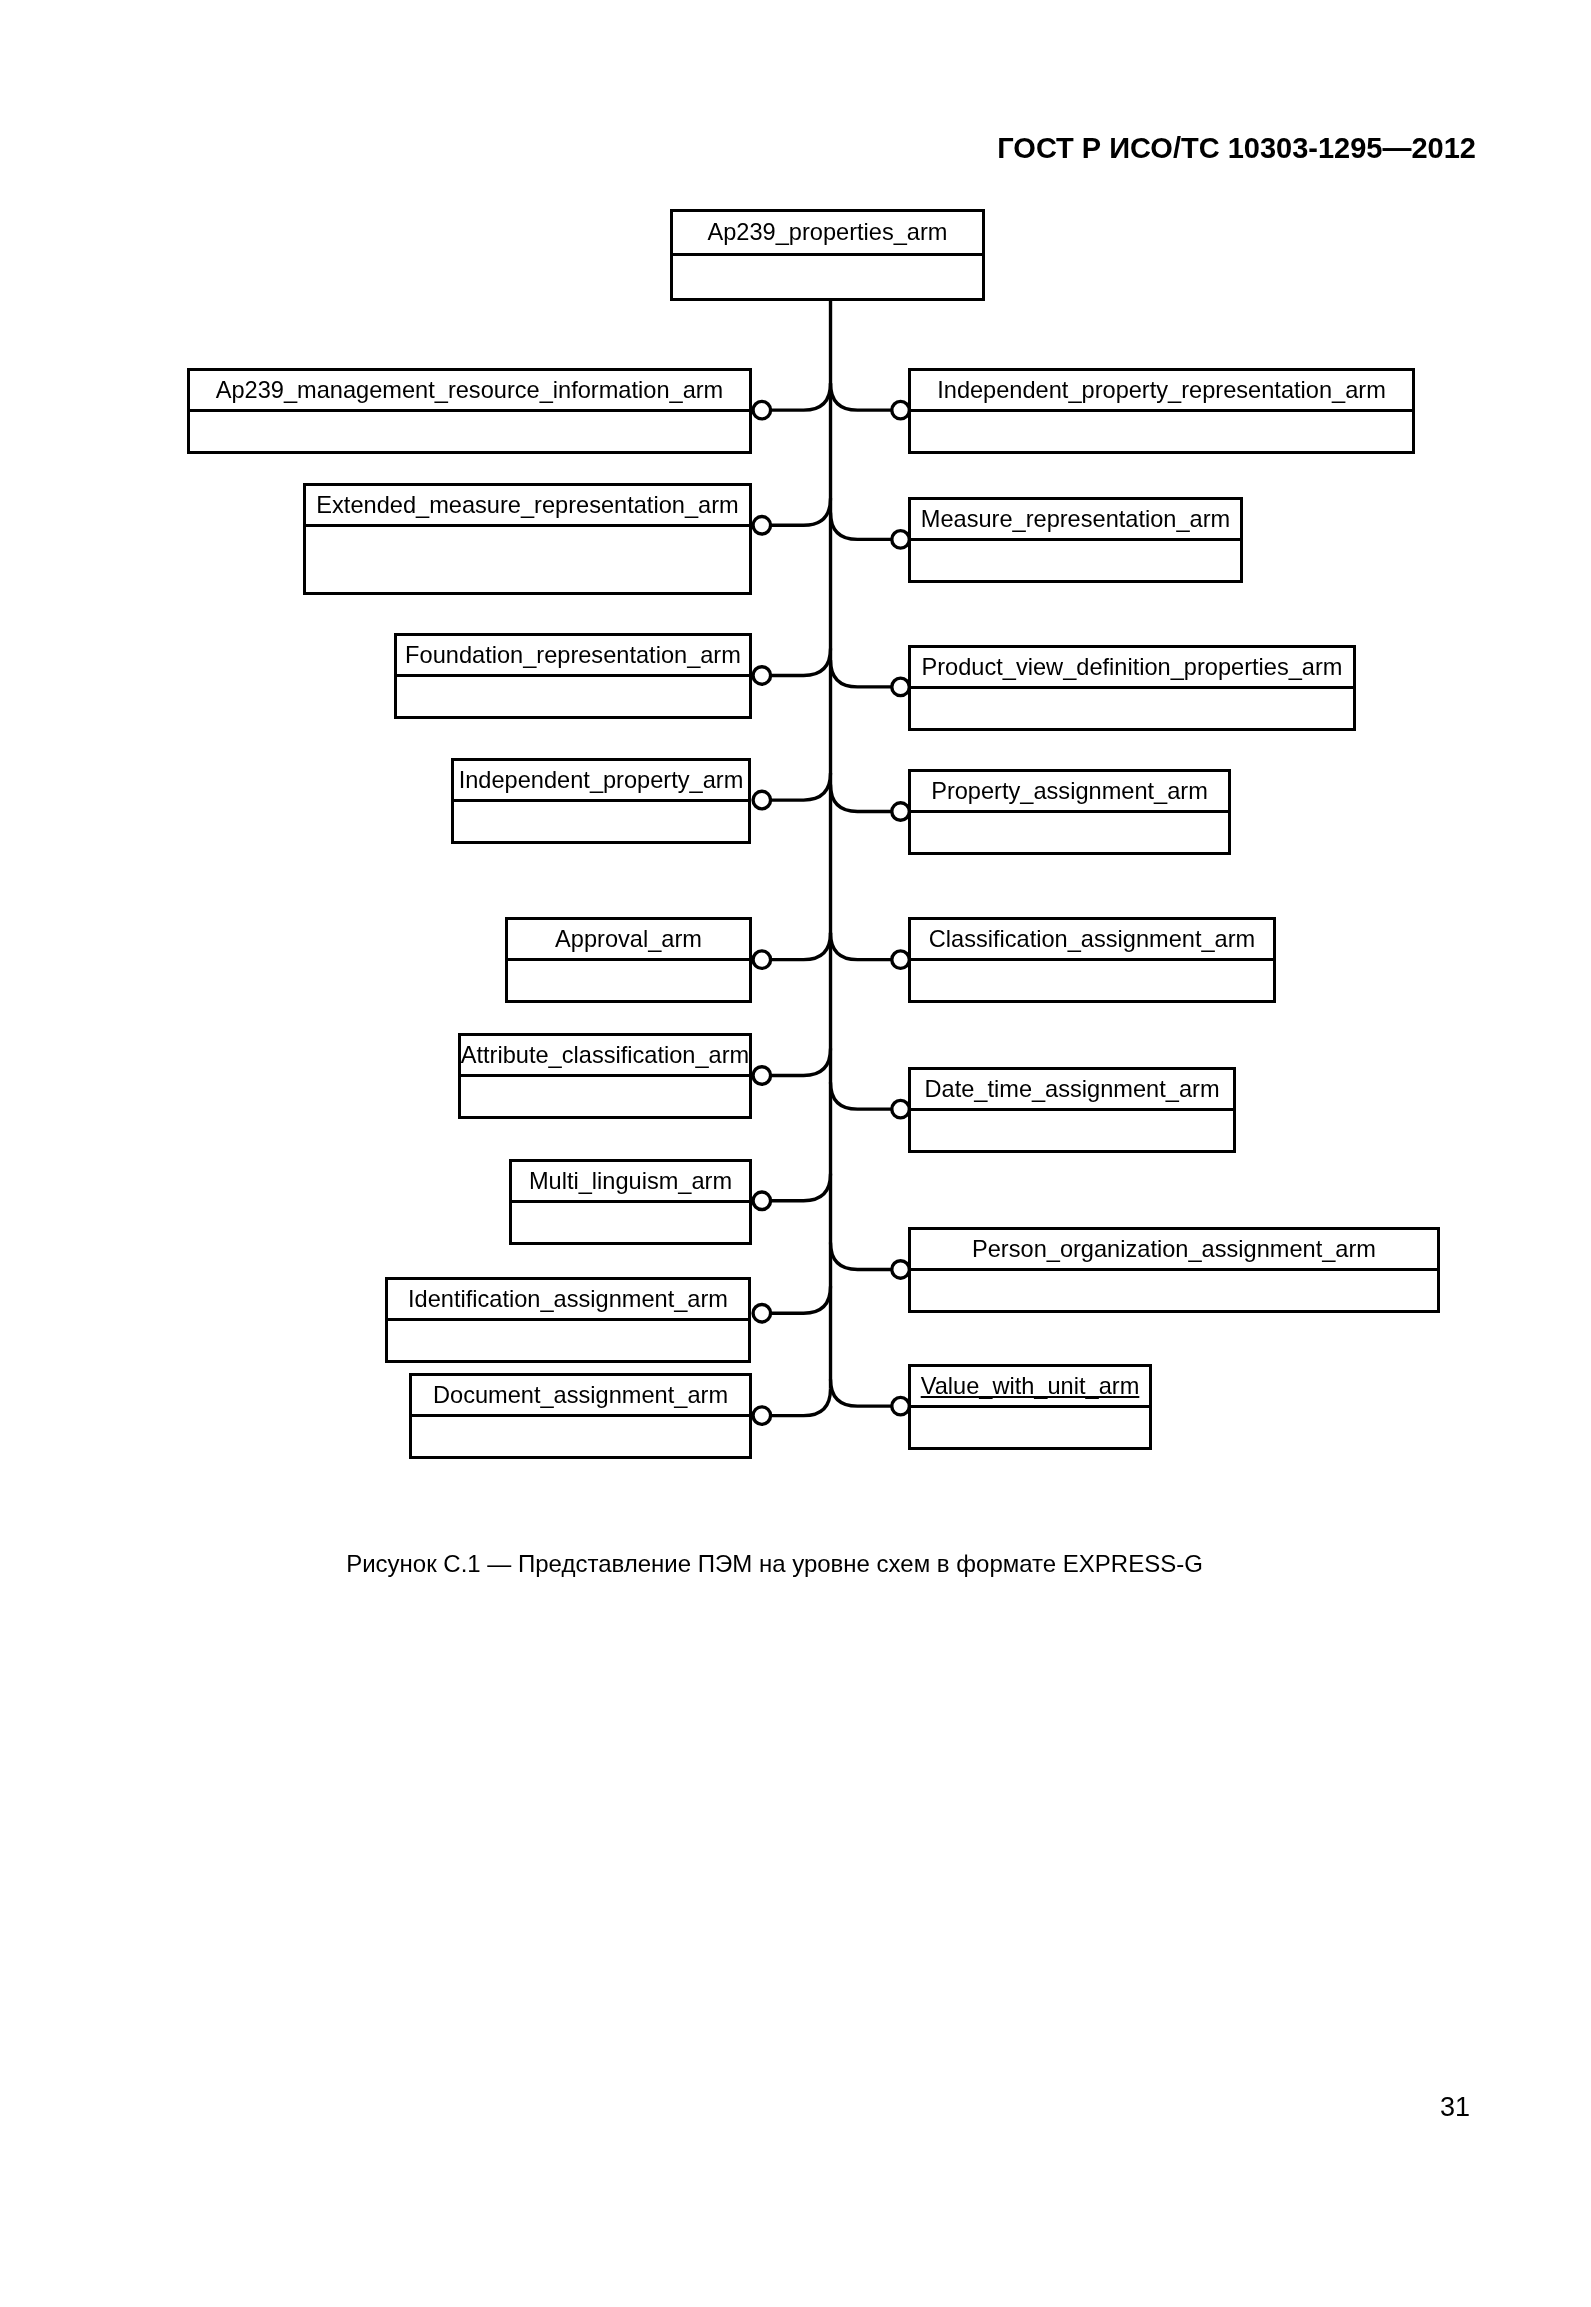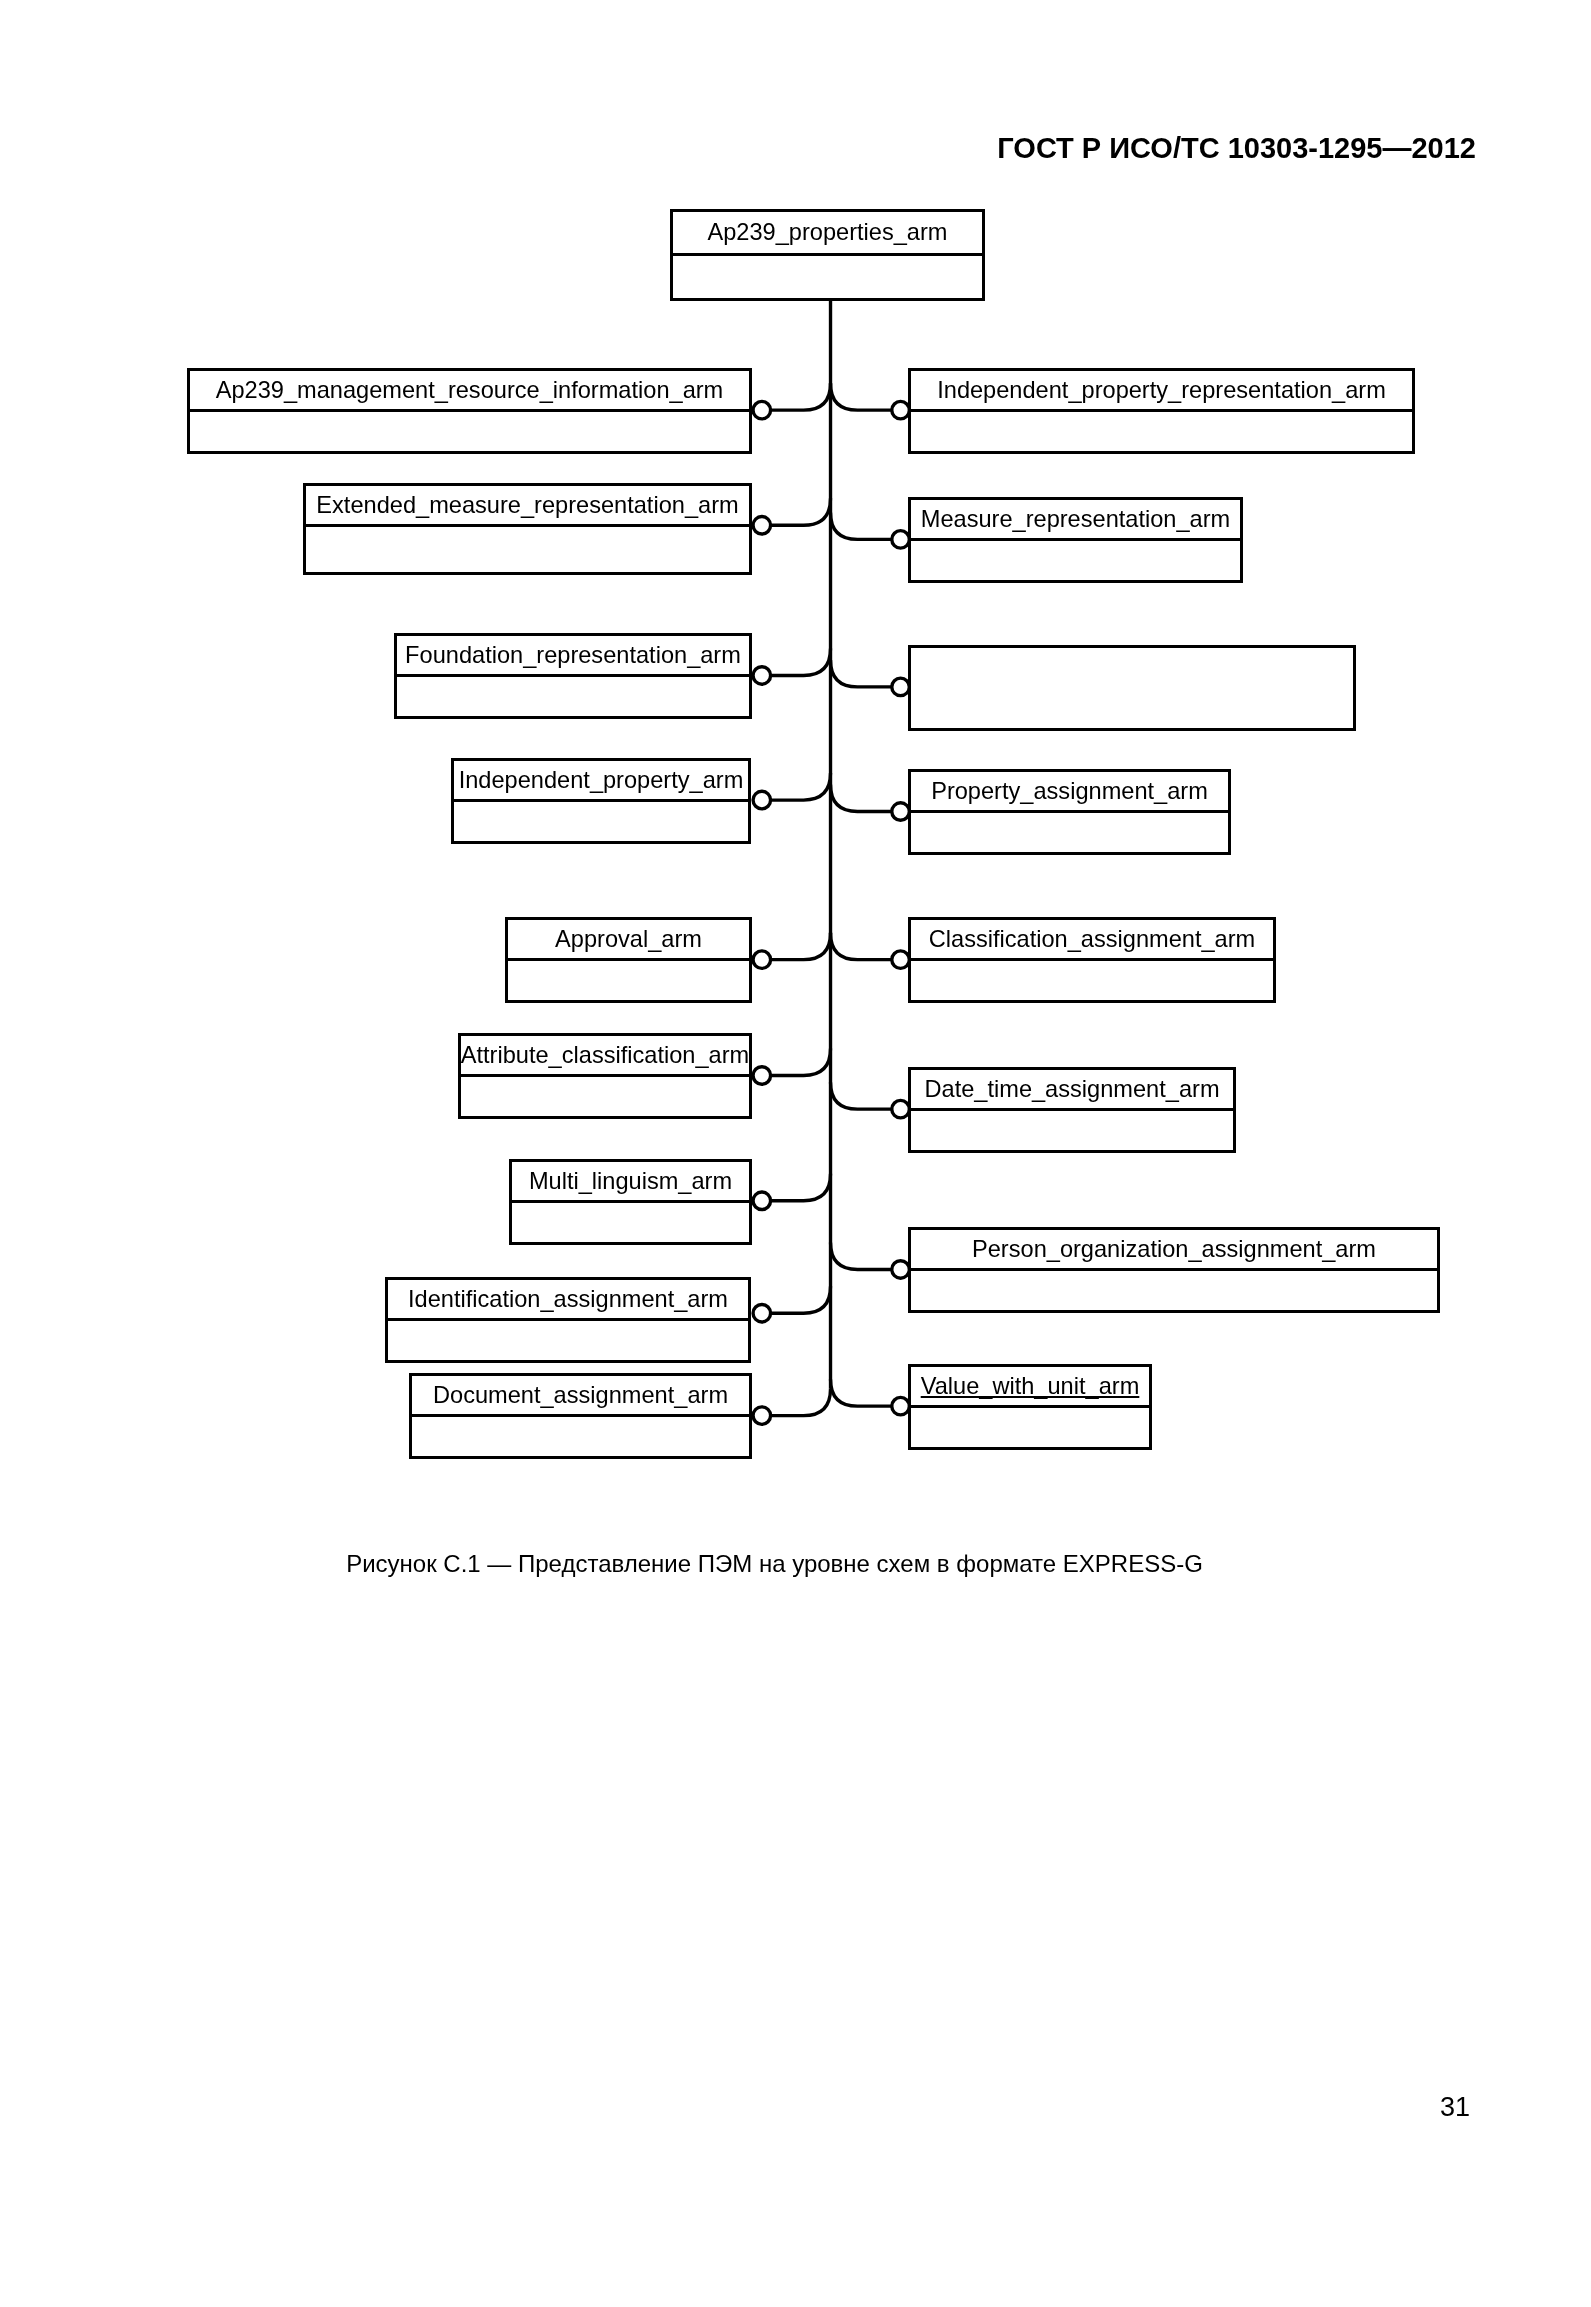--- a/index.html
+++ b/index.html
@@ -122,33 +122,34 @@
     <div class="entity-body"></div>
   </div>
       <div class="entity-box" style="left: 187px; top: 368px; width: 565px; height: 86px;">
     <div class="entity-title" style="height: 41px;">Ap239_management_resource_information_arm</div>
     <div class="entity-body"></div>
   </div>
       <div class="entity-box" style="left: 908px; top: 368px; width: 507px; height: 86px;">
     <div class="entity-title" style="height: 41px;">Independent_property_representation_arm</div>
     <div class="entity-body"></div>
   </div>
-      <div class="entity-box" style="left: 303px; top: 483px; width: 449px; height: 92px;">
+      <div class="entity-box" style="left: 303px; top: 483px; width: 449px; height: 112px;">
     <div class="entity-title" style="height: 41px;">Extended_measure_representation_arm</div>
     <div class="entity-body"></div>
   </div>
       <div class="entity-box" style="left: 908px; top: 497px; width: 335px; height: 86px;">
     <div class="entity-title" style="height: 41px;">Measure_representation_arm</div>
     <div class="entity-body"></div>
   </div>
       <div class="entity-box" style="left: 394px; top: 633px; width: 358px; height: 86px;">
     <div class="entity-title" style="height: 41px;">Foundation_representation_arm</div>
     <div class="entity-body"></div>
   </div>
       <div class="entity-box" style="left: 908px; top: 645px; width: 448px; height: 86px;">
+    <div class="entity-title" style="height: 41px;">Product_view_definition_properties_arm</div>
     <div class="entity-body"></div>
   </div>
       <div class="entity-box" style="left: 451px; top: 758px; width: 300px; height: 86px;">
     <div class="entity-title" style="height: 41px;">Independent_property_arm</div>
     <div class="entity-body"></div>
   </div>
       <div class="entity-box" style="left: 908px; top: 769px; width: 323px; height: 86px;">
     <div class="entity-title" style="height: 41px;">Property_assignment_arm</div>
     <div class="entity-body"></div>
   </div>

